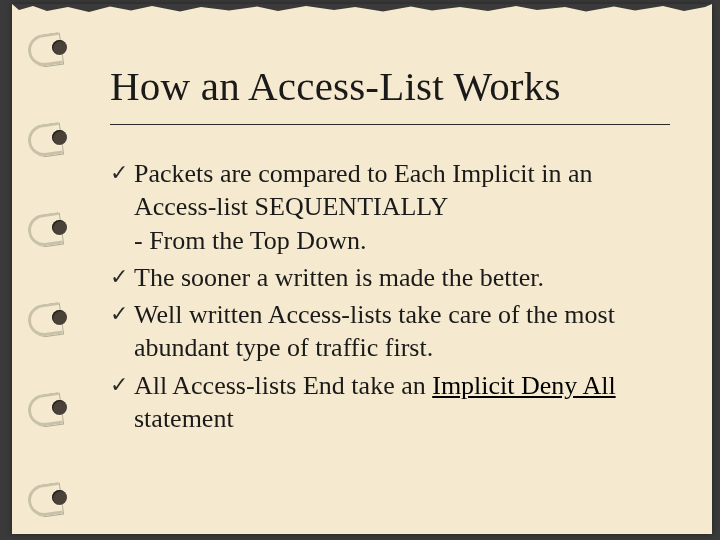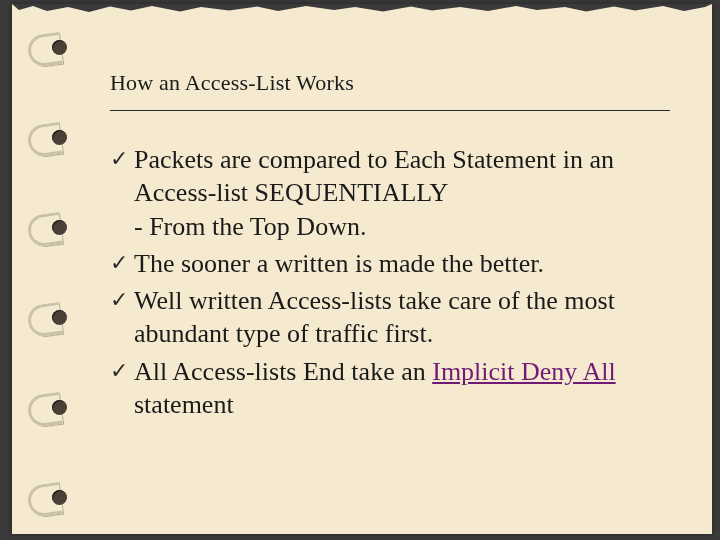--- a/index.html
+++ b/index.html
@@ -77,23 +77,23 @@
     box-shadow: 1px 1px 0 rgba(0,0,0,0.25);
   }
   .content {
     position: absolute;
     left: 98px;
     top: 58px;
     right: 42px;
     color: #1a1a1a;
   }
   .title {
-    font-size: 22px;
+    font-size: 41px;
     font-weight: 400;
-    margin: 8px 0 14px 0;
+    margin: 0 0 14px 0;
     letter-spacing: 0.2px;
   }
   .rule {
     border: none;
     border-top: 1px solid #2a2a2a;
     margin: 0 0 32px 0;
     width: 560px;
   }
   .bullets {
     font-size: 26px;
@@ -111,21 +111,21 @@
     color: #2a2a2a;
     padding-top: 2px;
   }
   .txt {
     flex: 1;
   }
   .sub {
     display: block;
   }
   .emph {
-    color: #701a75;
+    color: #000000;
     text-decoration: underline;
   }
 </style>
 </head>
 <body>
 
 <div class="slide-bg">
   <div class="paper">
     <div class="tear-top"></div>
 
@@ -158,21 +158,21 @@
 
     <div class="content">
       <h1 class="title">How an Access-List Works</h1>
       <hr class="rule">
 
       <div class="bullets">
 
         <div class="li">
           <span class="marker">✓</span>
           <span class="txt">
-            <span>Packets are compared to Each Statement in an Access-list SEQUENTIALLY</span>
+            <span>Packets are compared to Each Implicit in an Access-list SEQUENTIALLY</span>
             <span class="sub">- From the Top Down.</span>
           </span>
         </div>
 
         <div class="li">
           <span class="marker">✓</span>
           <span class="txt">The sooner a written is made the better.</span>
         </div>
 
         <div class="li">

